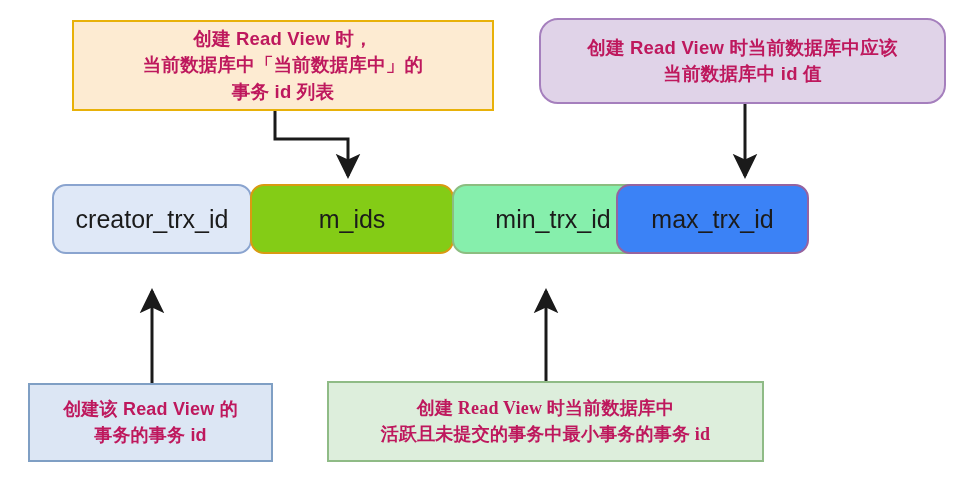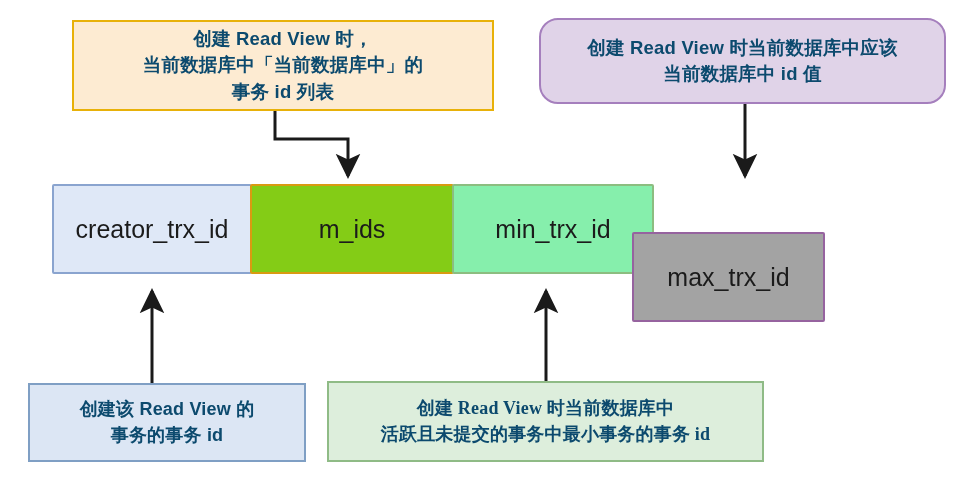--- a/index.html
+++ b/index.html
@@ -19,21 +19,21 @@
     position: absolute;
     box-sizing: border-box;
     display: flex;
     flex-direction: column;
     align-items: center;
     justify-content: center;
     text-align: center;
     font-weight: bold;
     font-size: 18.5px;
     line-height: 1.42;
-    color: #0c4a6e;
+    color: #be185d;
     letter-spacing: 0.2px;
     border-width: 2px;
     border-style: solid;
   }
   .note .ln { display: block; white-space: nowrap; }
 
   
   #note-m-ids {
     left: 72px;  top: 20px;  width: 422px;  height: 91px;
     background: #fdebd2;
@@ -41,69 +41,68 @@
   }
   
   #note-max {
     left: 539px; top: 18px;  width: 407px; height: 86px;
     background: #e0d3e8;
     border-color: #a57fbd;
     border-radius: 19px;
   }
   
   #note-creator {
-    left: 28px;  top: 383px; width: 278px; height: 79px;
+    left: 28px;  top: 383px; width: 245px; height: 79px;
     background: #dce6f4;
     border-color: #7f9fc4;
     font-size: 18px;
   }
   
   #note-min {
     left: 327px; top: 381px; width: 437px; height: 81px;
     background: #ddeedc;
     border-color: #8fbb86;
     font-size: 18px;
     font-family: Liberation Serif, serif;
   }
 
   
   .cell {
     position: absolute;
     box-sizing: border-box;
     top: 184px;
-    height: 90px;
+    height: 70px;
     display: flex;
     align-items: center;
     justify-content: center;
     font-size: 25px;
     color: #1b1b1b;
     border-width: 2px;
     border-style: solid;
-    border-radius: 2px;
+    border-radius: 14px;
   }
   #cell-creator {
     left: 52px;  width: 200px;
     background: #dfe8f7;
     border-color: #8aa4cf;
   }
   #cell-mids {
     left: 250px; width: 204px;
     background: #84cc16;
     border-color: #d99a11;
   }
   #cell-min {
     left: 452px; width: 202px;
     background: #86efac;
     border-color: #8cbd80;
   }
   #cell-max {
-    left: 632px; width: 193px;
-    background: #a3a3a3;
+    left: 616px; width: 193px;
+    background: #3b82f6;
     border-color: #96639f;
-    margin-top: 48px;
   }
 
   #connectors {
     position: absolute;
     left: 0; top: 0;
     width: 972px; height: 484px;
     pointer-events: none;
   }
 </style>
 </head>

